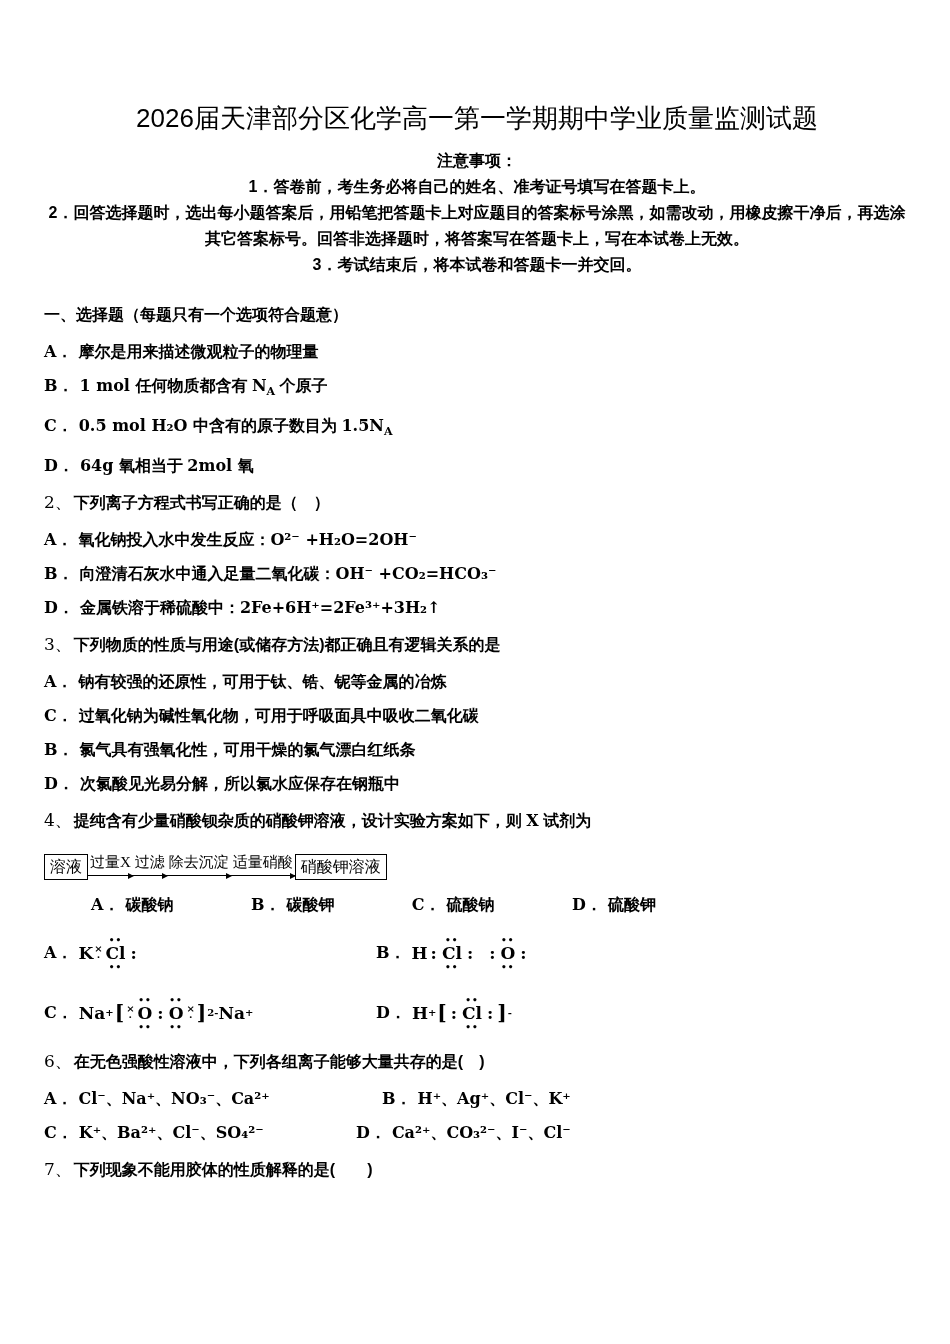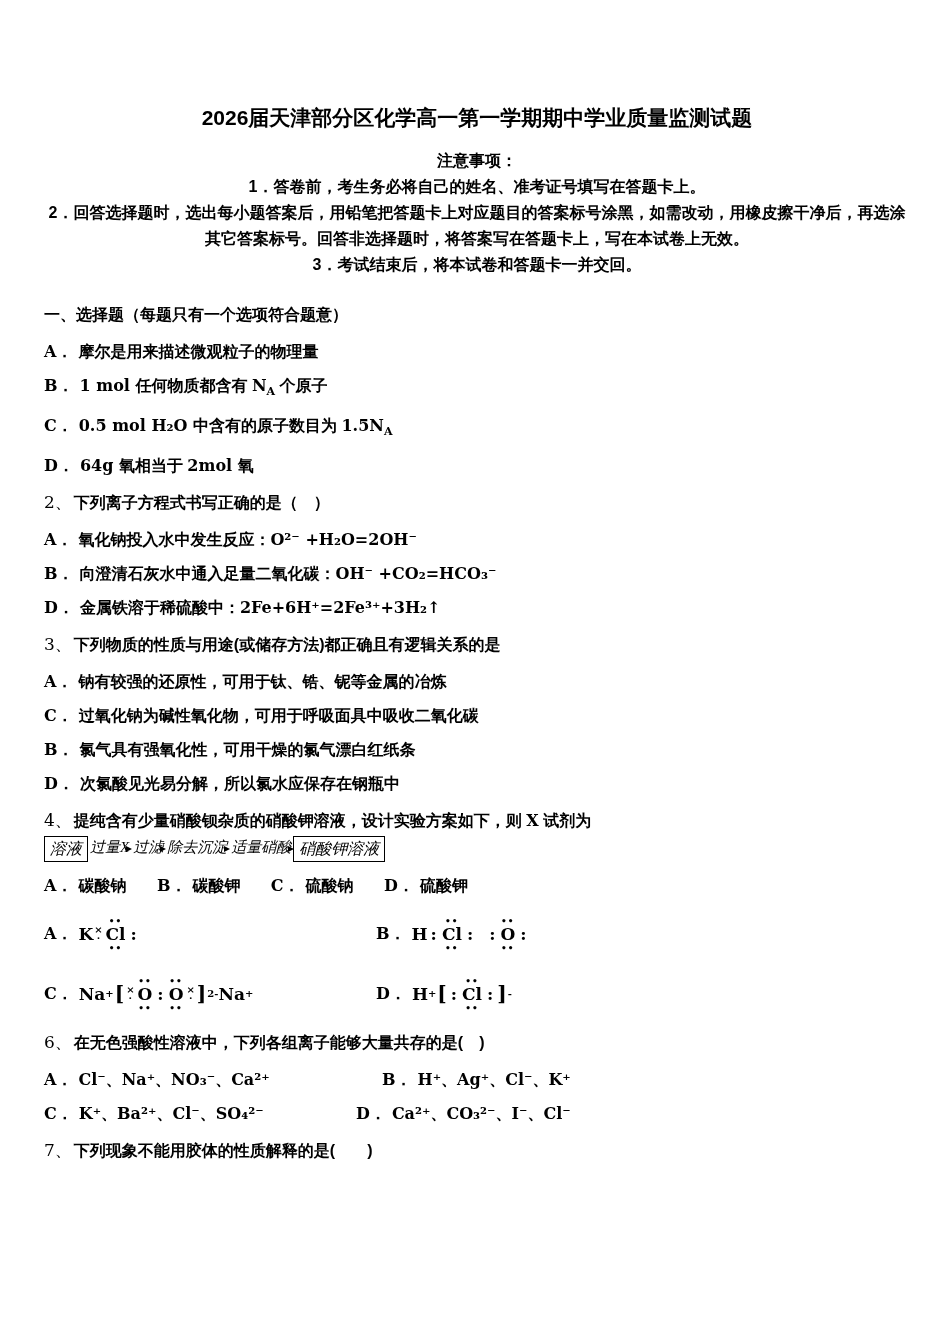--- a/index.html
+++ b/index.html
@@ -3,40 +3,40 @@
 <meta charset="utf-8">
 <style>
   html,body { margin:0; padding:0; }
   body {
     width:950px; height:1344px; overflow:hidden;
     background:#ffffff; color:#000000;
     font-family:"Liberation Sans","DejaVu Sans",sans-serif;
     font-weight:bold; font-size:16px;
   }
   .page { box-sizing:border-box; width:950px; height:1344px; padding:104px 40px 0 44px; }
-  .title { margin:0 0 16px 0; text-align:center; font-size:21px; line-height:28px; font-weight:bold; }
+  .title { margin:0 0 16px 0; text-align:center; font-size:26px; line-height:28px; font-weight:normal; }
   .notices p { margin:0; line-height:26px;text-align:center; }
   .sec { margin-top:24px; line-height:26px; }
   .stem { margin-top:13px; line-height:26px; }
   .qnum { font-family:"DejaVu Serif","Liberation Serif",serif; font-weight:normal; font-size:17px; margin-right:2px; }
   .row { margin-top:13px; line-height:21px; }
   .olab { font-family:"DejaVu Serif","Liberation Serif",serif; font-weight:bold; margin-right:6px; }
   .fm   { font-family:"DejaVu Serif","Liberation Serif",serif; font-weight:bold; }
   sub.sb { font-size:11px; }
   
-  .flow { display:flex; align-items:center; margin-top:2px; width:fit-content;font-style:italic; }
+  .flow { display:flex; align-items:flex-start; margin-top:20px; width:fit-content; }
   .fbox { border:1.5px solid #000; padding:2px 5px; line-height:20px; font-size:16px;
           font-weight:normal; font-family:"Liberation Serif",serif; }
-  .fstep { display:flex; flex-direction:row; align-items:center; margin:0 0 5px 0;
+  .fstep { display:flex; flex-direction:column; align-items:center; margin:0 0 5px 0;
            font-weight:normal; font-family:"Liberation Serif",serif; }
   .flabel { font-size:15px; line-height:16px; padding:0 2px; white-space:nowrap; }
   .farrow { width:100%; height:5px; border-bottom:1px solid #000; position:relative; }
   .farrow::after { content:""; position:absolute; right:-1px; bottom:-3.5px; width:0; height:0;
            border-left:6px solid #000; border-top:3px solid transparent; border-bottom:3px solid transparent; }
-  .q4opt { margin-right:26px; }
+  .q4opt { margin-right:26px;margin-left:47px; }
   
   .lrow { display:flex; align-items:center; margin-top:16px; min-height:44px; }
   .lcol { flex:0 0 332px; display:flex; align-items:center; }
   .rcol { display:flex; align-items:center; }
   .lewis { display:inline-flex; align-items:center; font-family:"DejaVu Serif","Liberation Serif",serif;
            font-weight:bold; font-size:17px; }
   .lw { position:relative; padding:9px 2px; line-height:17px; }
   .lw .ab, .lw .bl { position:absolute; left:50%; transform:translateX(-50%); font-size:9px;
            line-height:6px; letter-spacing:1px; white-space:nowrap; }
   .lw .ab { top:1px; } .lw .bl { bottom:1px; }

